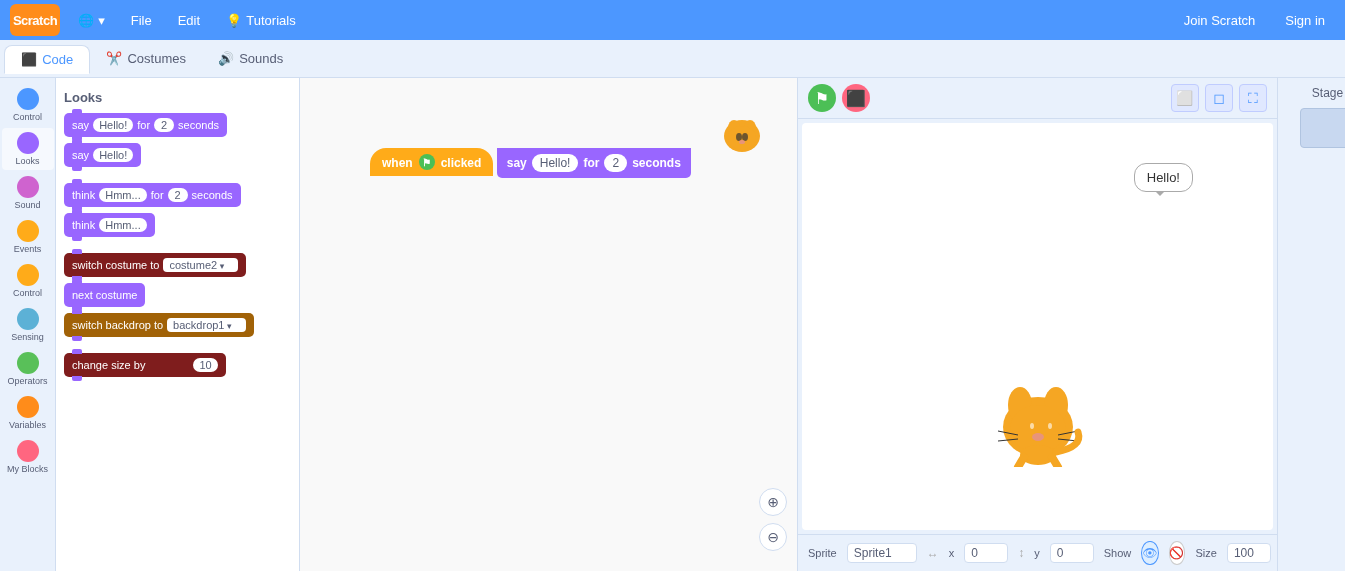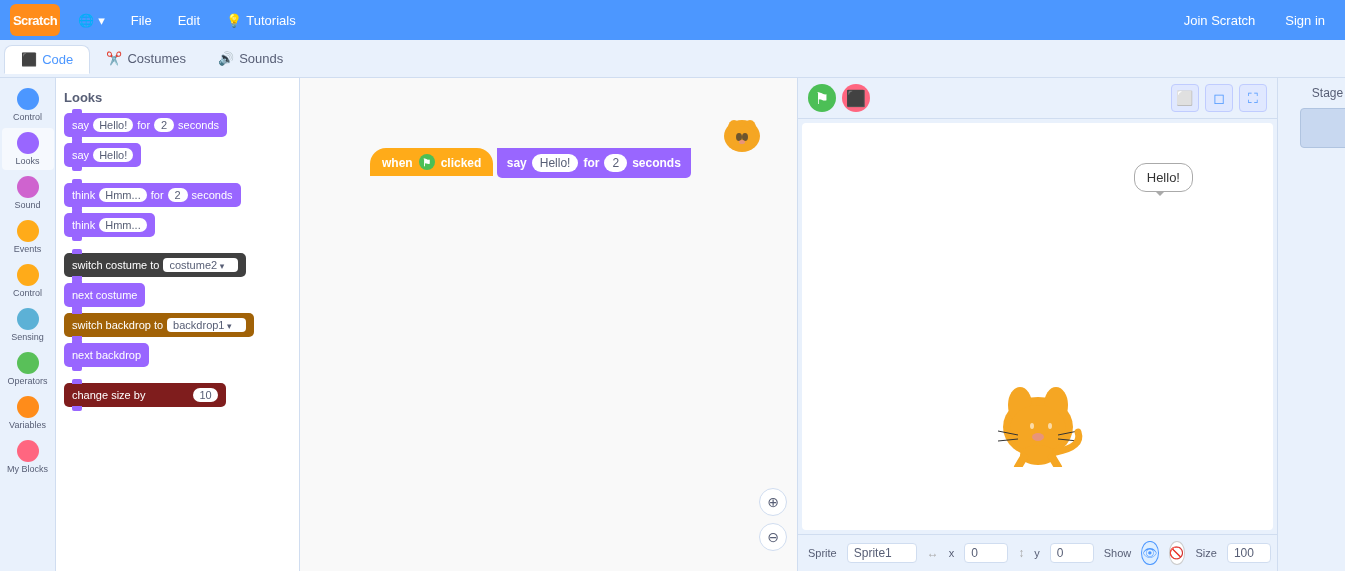--- a/index.html
+++ b/index.html
@@ -258,44 +258,39 @@
     <div class="block-row">
       <div class="scratch-block" style="background:#9966ff;">
         <span>think</span>
         <span class="block-input">Hmm...</span>
       </div>
     </div>
 
     <div class="separator"></div>
 
     <div class="block-row">
-      <div class="scratch-block" style="background:#404040;">
+      <div class="scratch-block" style="background:#7f1d1d;">
         <span>switch costume to</span>
         <span class="block-dropdown">costume2</span>
       </div>
     </div>
 
     <div class="block-row">
       <div class="scratch-block" style="background:#9966ff;">
         <span>next costume</span>
       </div>
     </div>
 
     <div class="block-row">
       <div class="scratch-block" style="background:#a16207;">
         <span>switch backdrop to</span>
         <span class="block-dropdown">backdrop1</span>
       </div>
     </div>
 
-    <div class="block-row">
-      <div class="scratch-block" style="background:#9966ff;">
-        <span>next backdrop</span>
-      </div>
-    </div>
 
     <div class="separator"></div>
 
     <div class="block-row">
       <div class="scratch-block" style="background:#7f1d1d;gap:48px;">
         <span>change size by</span>
         <span class="block-input">10</span>
       </div>
     </div>
   </div>

